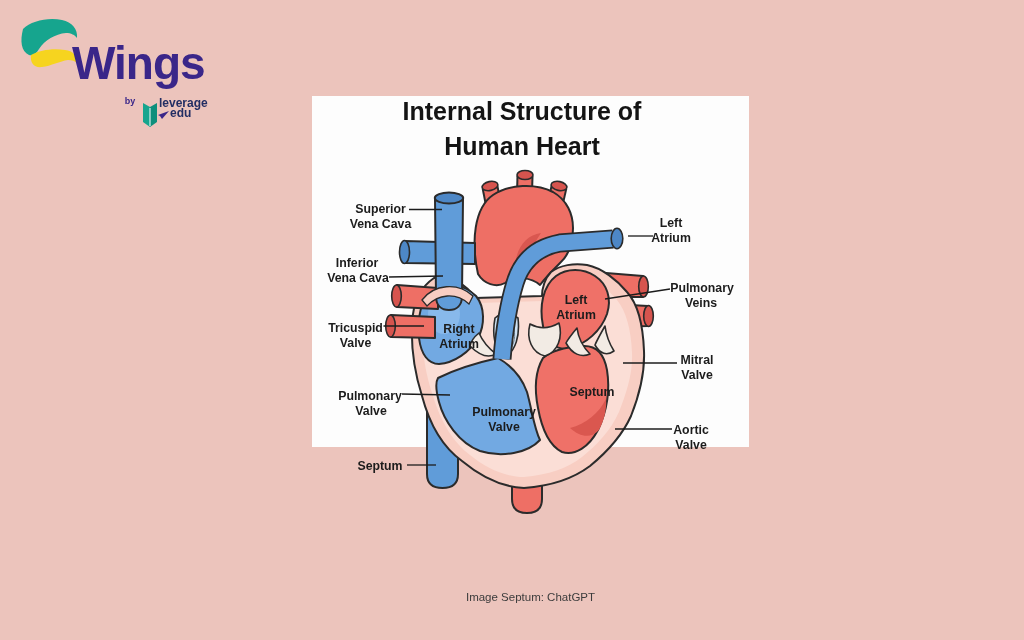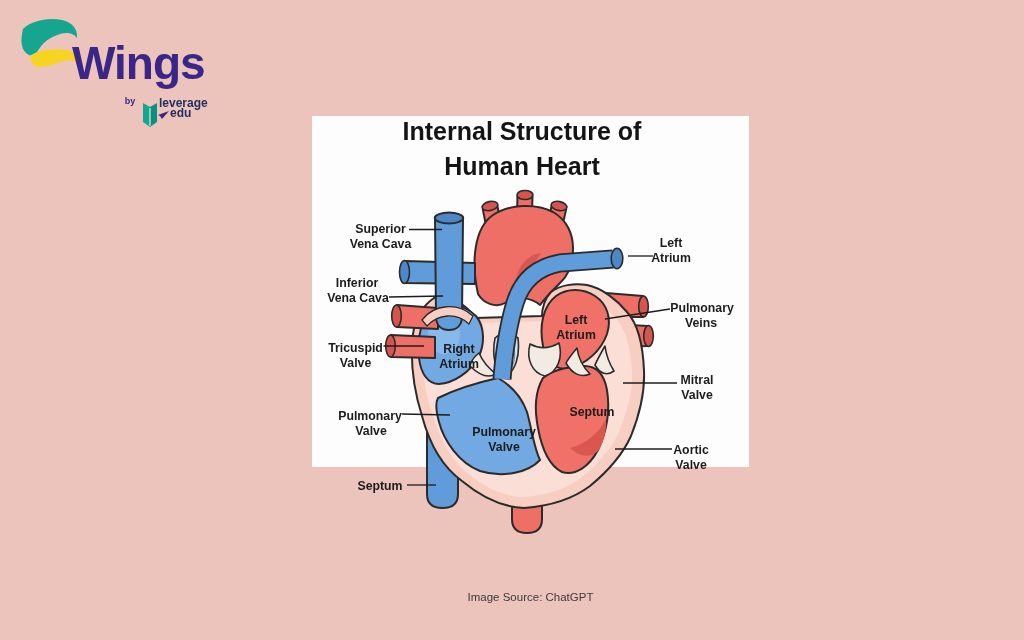--- a/index.html
+++ b/index.html
@@ -3,21 +3,21 @@
 <meta charset="utf-8">
 <style>
   html,body{margin:0;padding:0;}
   body{
     width:1024px;height:640px;position:relative;overflow:hidden;
     background:var(--page-background,#ecc4bc);
     font-family:"Liberation Sans",sans-serif;
   }
   .logo{position:absolute;left:18px;top:15px;width:210px;height:112px;cursor:pointer;}
   .card{
-    position:absolute;left:312px;top:116px;width:437px;height:351px;
+    position:absolute;left:312px;top:96px;width:437px;height:351px;
     background:var(--card-background,#fdfdfd);
   }
   .card svg{position:absolute;left:0;top:0;}
   .caption{
     position:absolute;left:312px;top:589px;width:437px;height:16px;
     text-align:center;font-size:11.5px;line-height:16px;
     color:var(--caption-color,#3c3c3c);
   }
   
   .ttl{font:700 25px "Liberation Sans",sans-serif;fill:var(--title-color,#141414);text-anchor:middle;}
@@ -169,13 +169,13 @@
       <text class="lbl" x="147" y="252">Atrium</text>
       <text class="lbl" x="264" y="208">Left</text>
       <text class="lbl" x="264" y="223">Atrium</text>
       <text class="lbl" x="192" y="320">Pulmonary</text>
       <text class="lbl" x="192" y="335">Valve</text>
       <text class="lbl" x="280" y="300">Septum</text>
     </g>
   </svg>
 </div>
 
-<div class="caption">Image Source: ChatGPT</div>
+<div class="caption">Image Septum: ChatGPT</div>
 
 </body></html>

